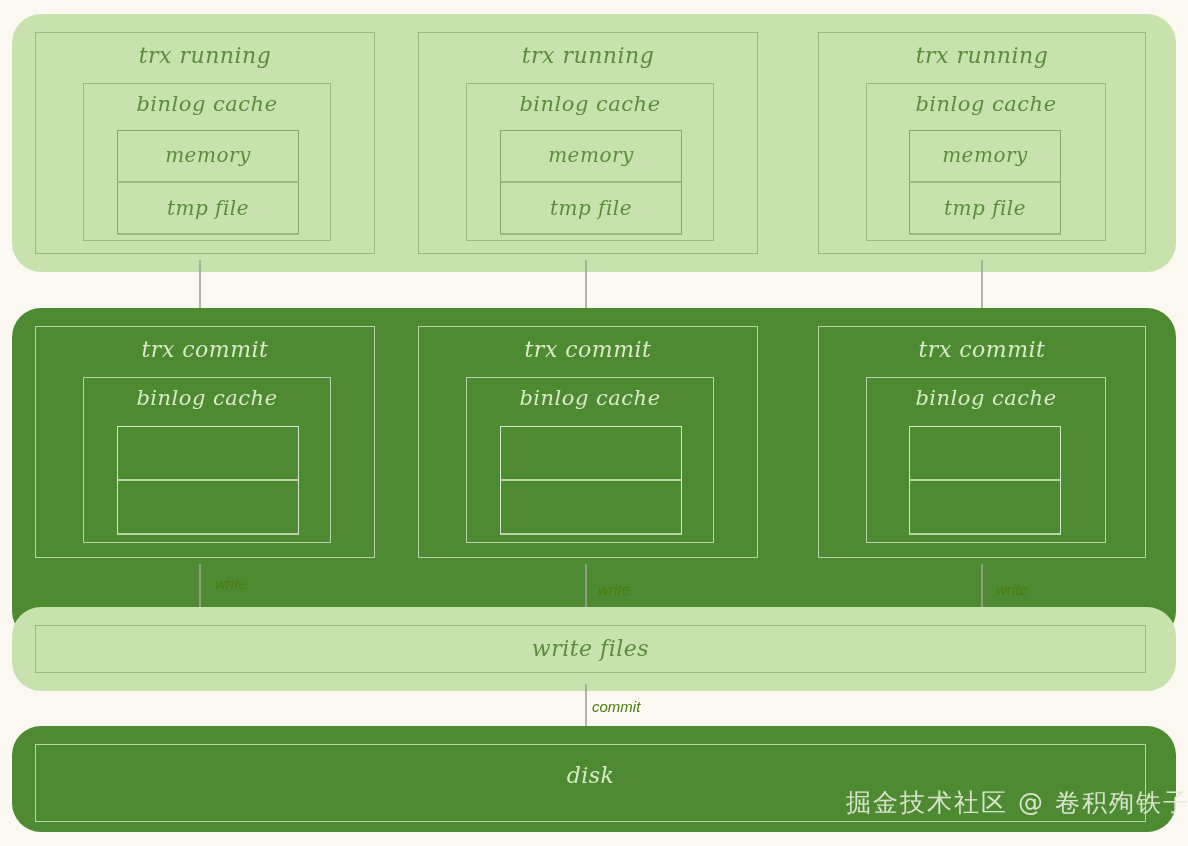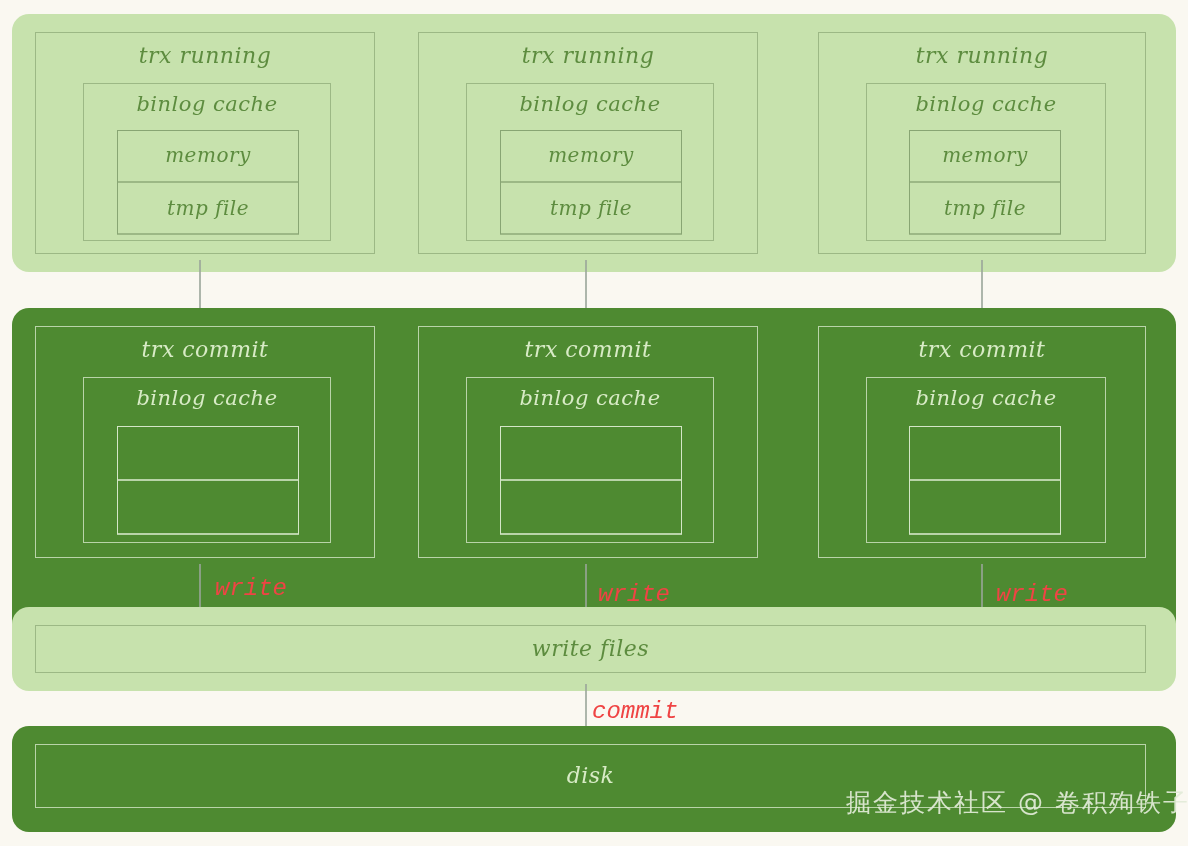--- a/index.html
+++ b/index.html
@@ -14,21 +14,21 @@
     position: relative;
     width: 1188px;
     height: 846px;
     background: #faf8f1;
     overflow: hidden;
   }
 
   
   .band {
     position: absolute;
-    border-radius: 17px;
+    border-radius: 29px;
     box-sizing: border-box;
   }
   .band.light  { background: #c7e2ad; }
   .band.dark   { background: #4e8a31; }
 
   
   .frame {
     position: absolute;
     box-sizing: border-box;
     border: 1px solid rgba(120,150,100,0.55);
@@ -54,24 +54,24 @@
   
   .conn {
     position: absolute;
     pointer-events: none;
   }
   .conn line { stroke: #9aa59a; stroke-width: 1.6; }
   .conn polygon { fill: #a9b3a7; }
 
   .edge-label {
     position: absolute;
-    font-family: Liberation Mono, monospace;
+    font-family: Liberation Sans, sans-serif;
     font-style: italic;
-    font-size: 24px;
-    color: #ef4444;
+    font-size: 15px;
+    color: #4d7c0f;
     white-space: nowrap;
     pointer-events: none;
   }
 
   
   .watermark {
     position: absolute;
     font-family: "DejaVu Sans", sans-serif;
     font-size: 25px;
     color: #e3ecd9;
@@ -219,20 +219,20 @@
     </div>
   </div>
 
   <svg class="conn" style="left:576px; top:684px;" width="20" height="68">
     <line x1="10" y1="0" x2="10" y2="56"></line>
     <polygon points="4,54 16,54 10,66"></polygon>
   </svg>
   <div class="edge-label" style="left:592px; top:698px;">commit</div>
 
   <div class="band dark" style="left:12px; top:726px; width:1164px; height:106px;">
-    <div class="frame" style="left:23px; top:18px; width:1111px; height:64px;padding-left:38px;">
+    <div class="frame" style="left:23px; top:18px; width:1111px; height:78px;padding-left:38px;">
       <div class="lbl on-dark" style="top:18px;">disk</div>
     </div>
   </div>
 
   <div class="watermark" style="left:846px; top:786px;">掘金技术社区 @ 卷积殉铁子</div>
 
 </div>
 
 </body></html>

